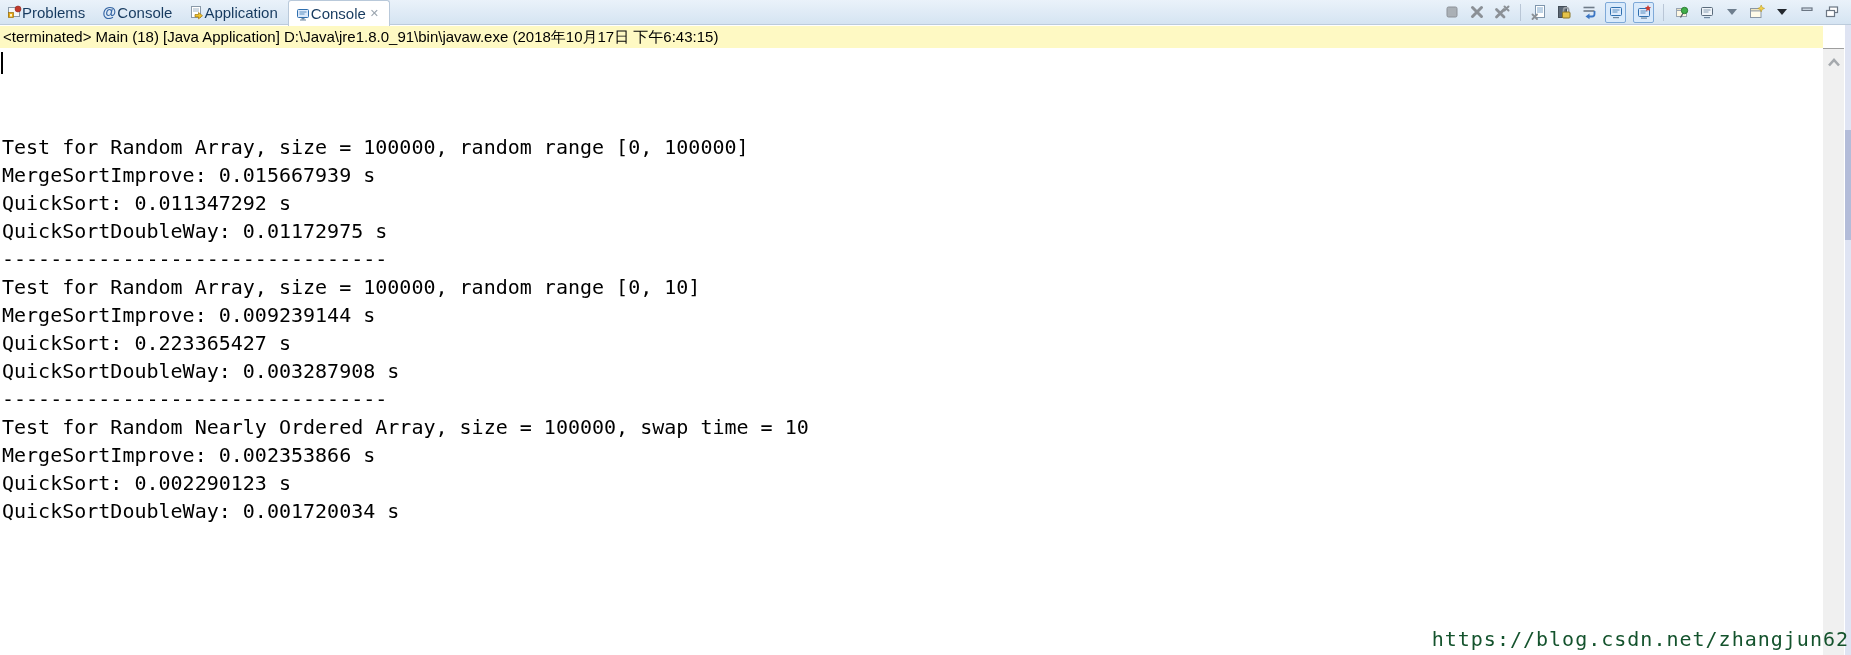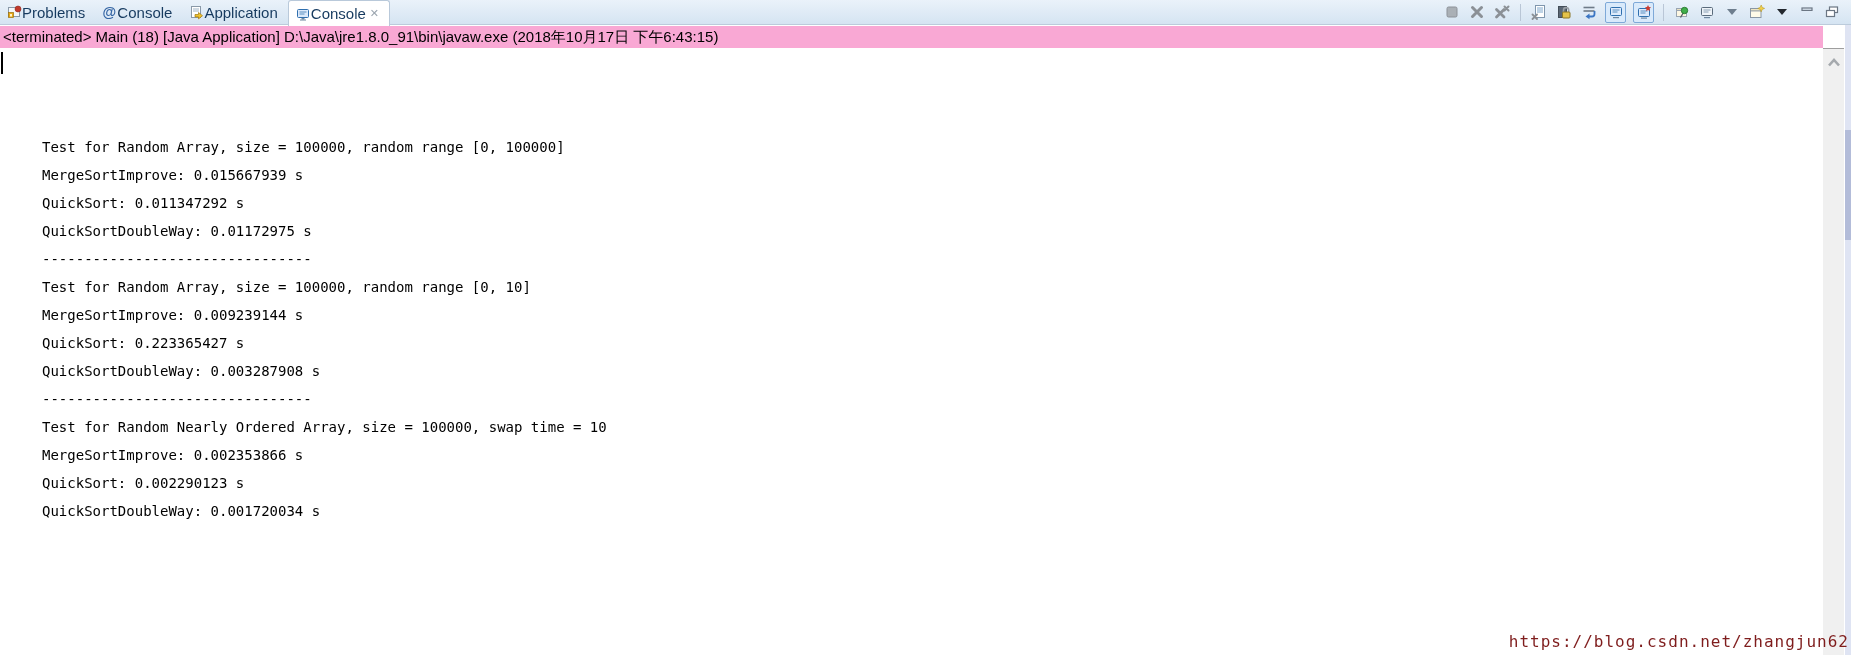--- a/index.html
+++ b/index.html
@@ -31,50 +31,50 @@
 
   
   .toolbar { margin-left:auto; display:flex; align-items:center; gap:7px; padding-right:10px; }
   .tbtn { width:18px; height:18px; display:flex; align-items:center; justify-content:center; }
   .tbtn.toggled { border:1px solid #7ea9d8; background:#d9eafb; border-radius:2px; width:21px; height:21px; }
   .tsep { width:1px; height:17px; background:#b9c6d6; margin:0 2px; }
 
   
   .console-header {
     position:absolute; top:26px; left:0; right:28px; height:22px;
-    background:#f9a8d4; display:flex; align-items:center;
+    background:#fef9c3; display:flex; align-items:center;
     padding-left:3px; font-size:15px; color:#000; white-space:nowrap; overflow:hidden;
   }
 
   
   .console-body {
     position:absolute; top:48px; left:0; right:28px; bottom:0;
     background:#fff; padding:1px 0 0 2px;
     font-family:"DejaVu Sans Mono", monospace;
-    font-size:14px; line-height:28px; color:#000;
-    white-space:pre; overflow:hidden;margin-left:40px;
+    font-size:20px; line-height:28px; color:#000;
+    white-space:pre; overflow:hidden;
   }
   .caret { position:absolute; left:1px; top:52px; width:2px; height:22px; background:#000; }
 
   
   .vscroll {
     position:absolute; top:48px; right:7px; width:21px; bottom:0;
     background:#f0f0f0; border-top:1px solid #9e9e9e;
   }
   .vscroll .up-arrow { position:absolute; top:6px; left:0; width:21px; height:14px;
     display:flex; align-items:center; justify-content:center; }
 
   .edge-strip { position:absolute; top:25px; right:0; width:6px; bottom:0; background:#dfe4f3; }
   .edge-thumb { position:absolute; top:105px; right:0; width:6px; height:110px; background:#b3bcd9; }
 
   
   .watermark {
     position:absolute; right:2px; bottom:4px;
     font-family:"DejaVu Sans Mono", monospace;
-    font-size:16px; letter-spacing:1px; color:#7f1d1d; z-index:5;
+    font-size:20px; letter-spacing:1px; color:#14532d; z-index:5;
   }
 </style>
 </head>
 <body>
 
 <div id="app">
 
   <div class="tab-bar">
 
     <div class="tab">

